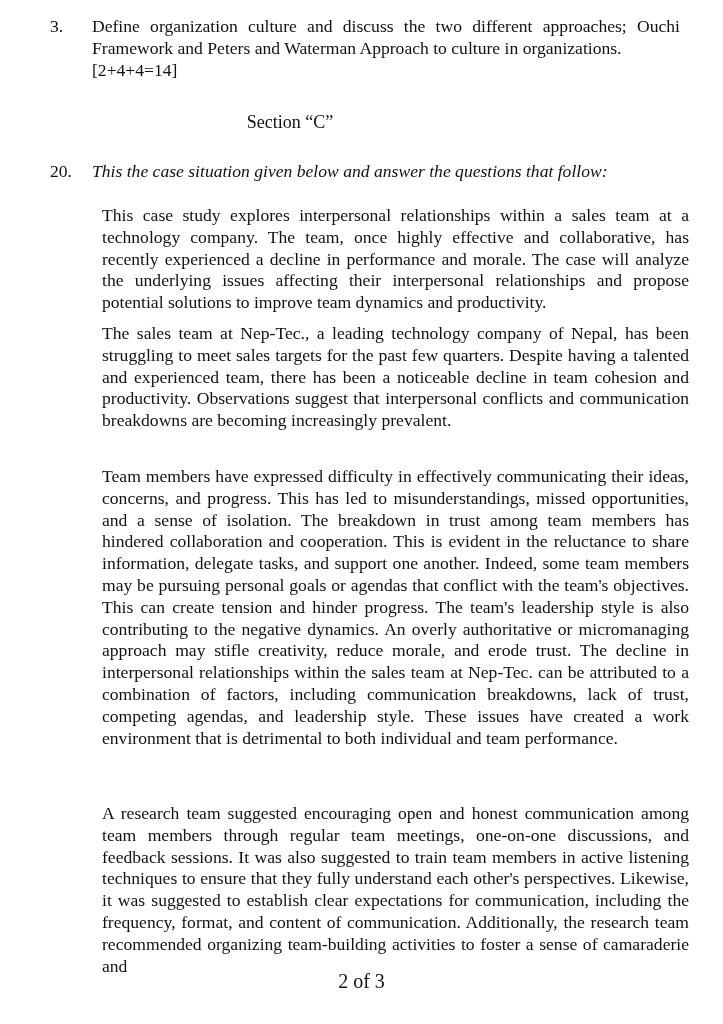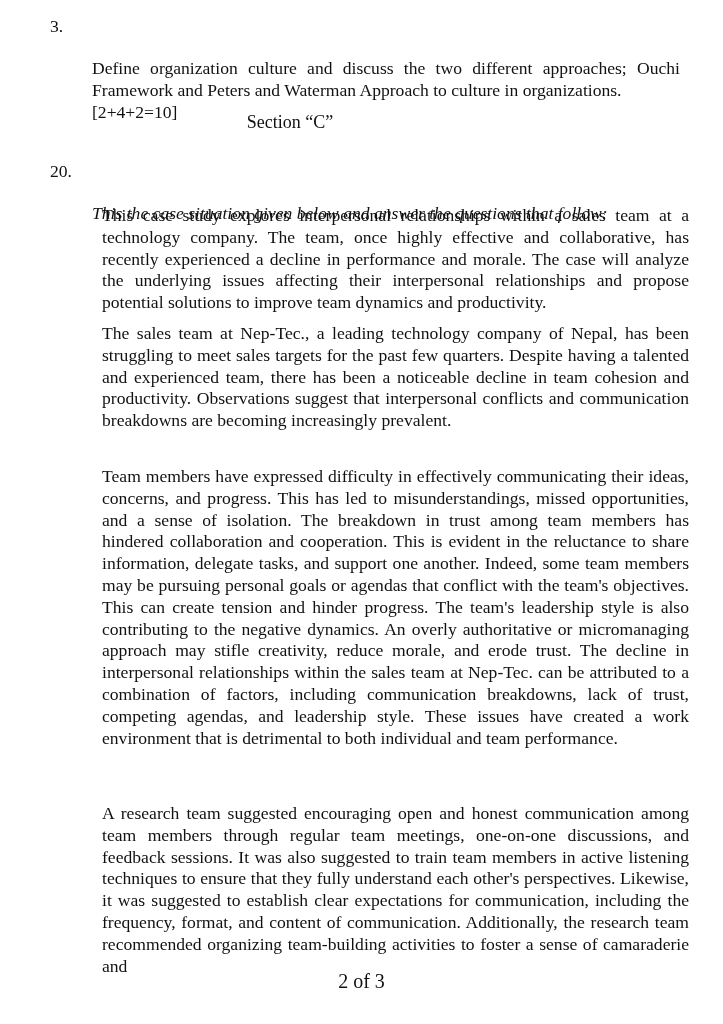--- a/index.html
+++ b/index.html
@@ -31,21 +31,20 @@
   }
   .q .num {
     position: absolute;
     left: 0;
     top: 0;
     width: 40px;
   }
   .q .body {
     margin-left: 42px;
     text-align: justify;
-    margin-top: 42px;
   }
   .center {
     position: absolute;
     left: 0;
     width: 580px;
     text-align: center;
     font-size: 18px;
     line-height: 24px;
   }
   .bold { font-weight: bold; }
@@ -70,21 +69,21 @@
 </style>
 </head>
 <body>
 
 <div class="page">
 
   <div class="q" style="top:15px;">
     <span class="num">3.</span>
     <div class="body">
       <span>Define organization culture and discuss the two different approaches; Ouchi Framework and Peters and Waterman Approach to culture in organizations.</span><br>
-      <span>[2+4+2=10]</span>
+      <span>[2+4+4=14]</span>
     </div>
   </div>
 
   <div class="center" style="top:110px;">Section “C”</div>
 
 
   <div class="q" style="top:160px;">
     <span class="num">20.</span>
     <div class="body italic">This the case situation given below and answer the questions that follow:</div>
   </div>

